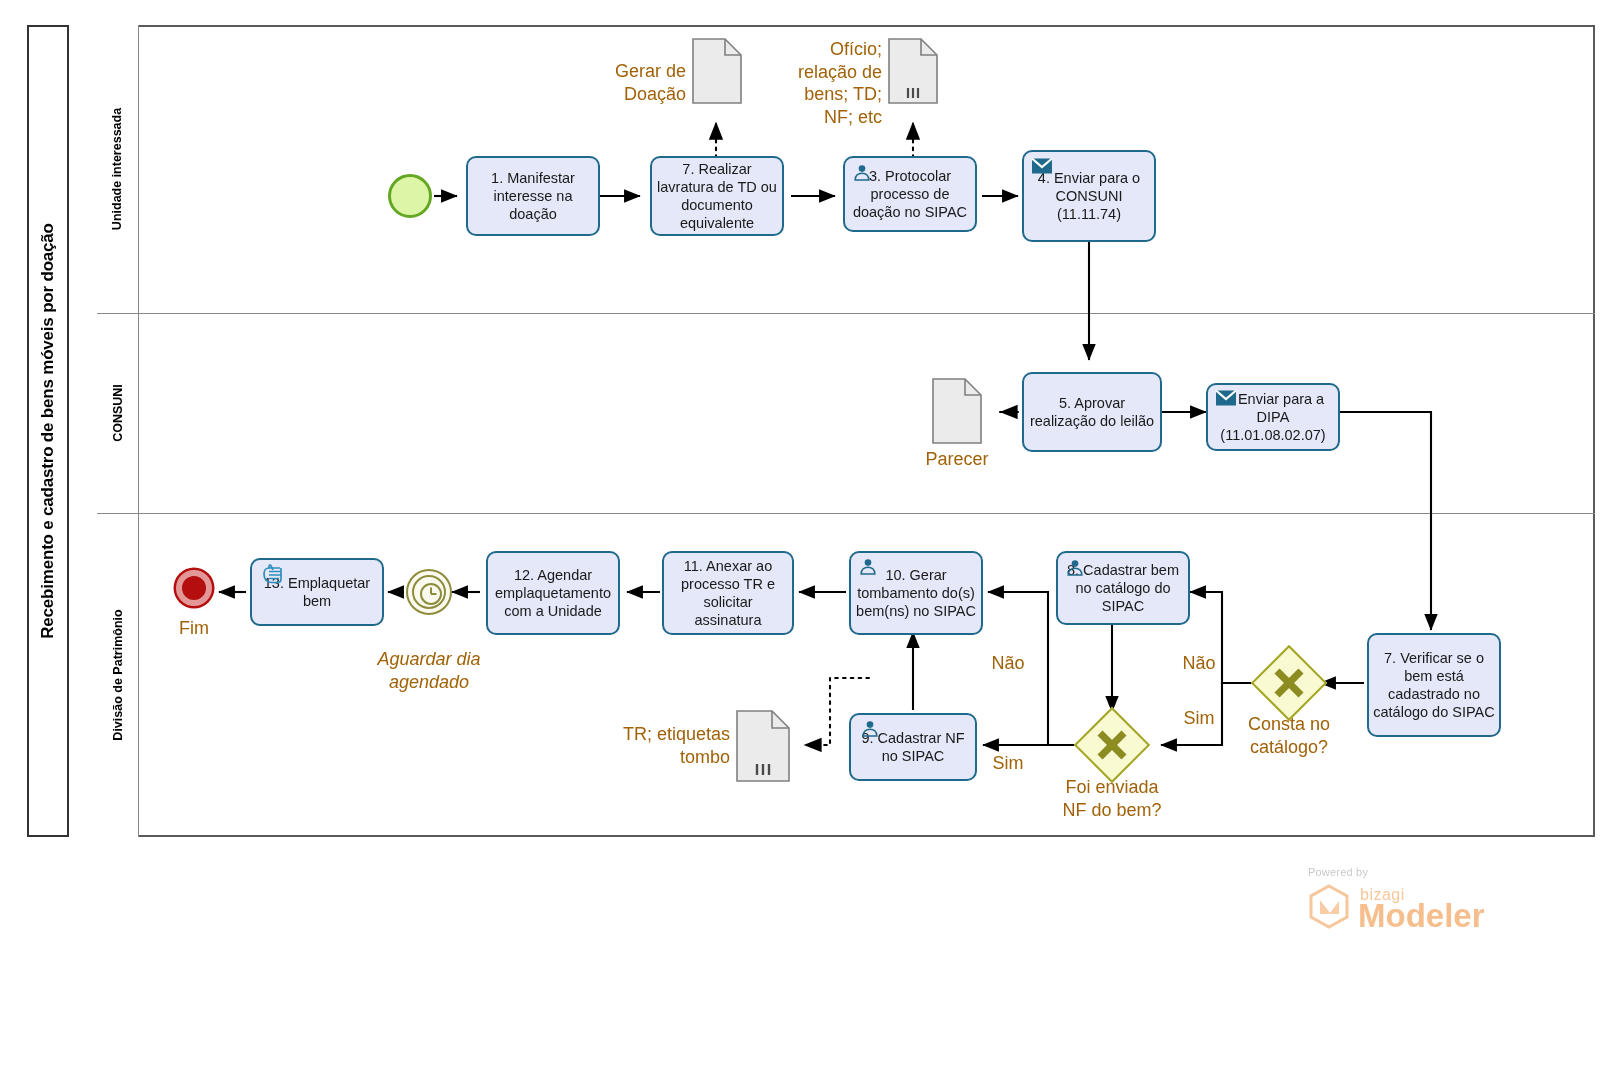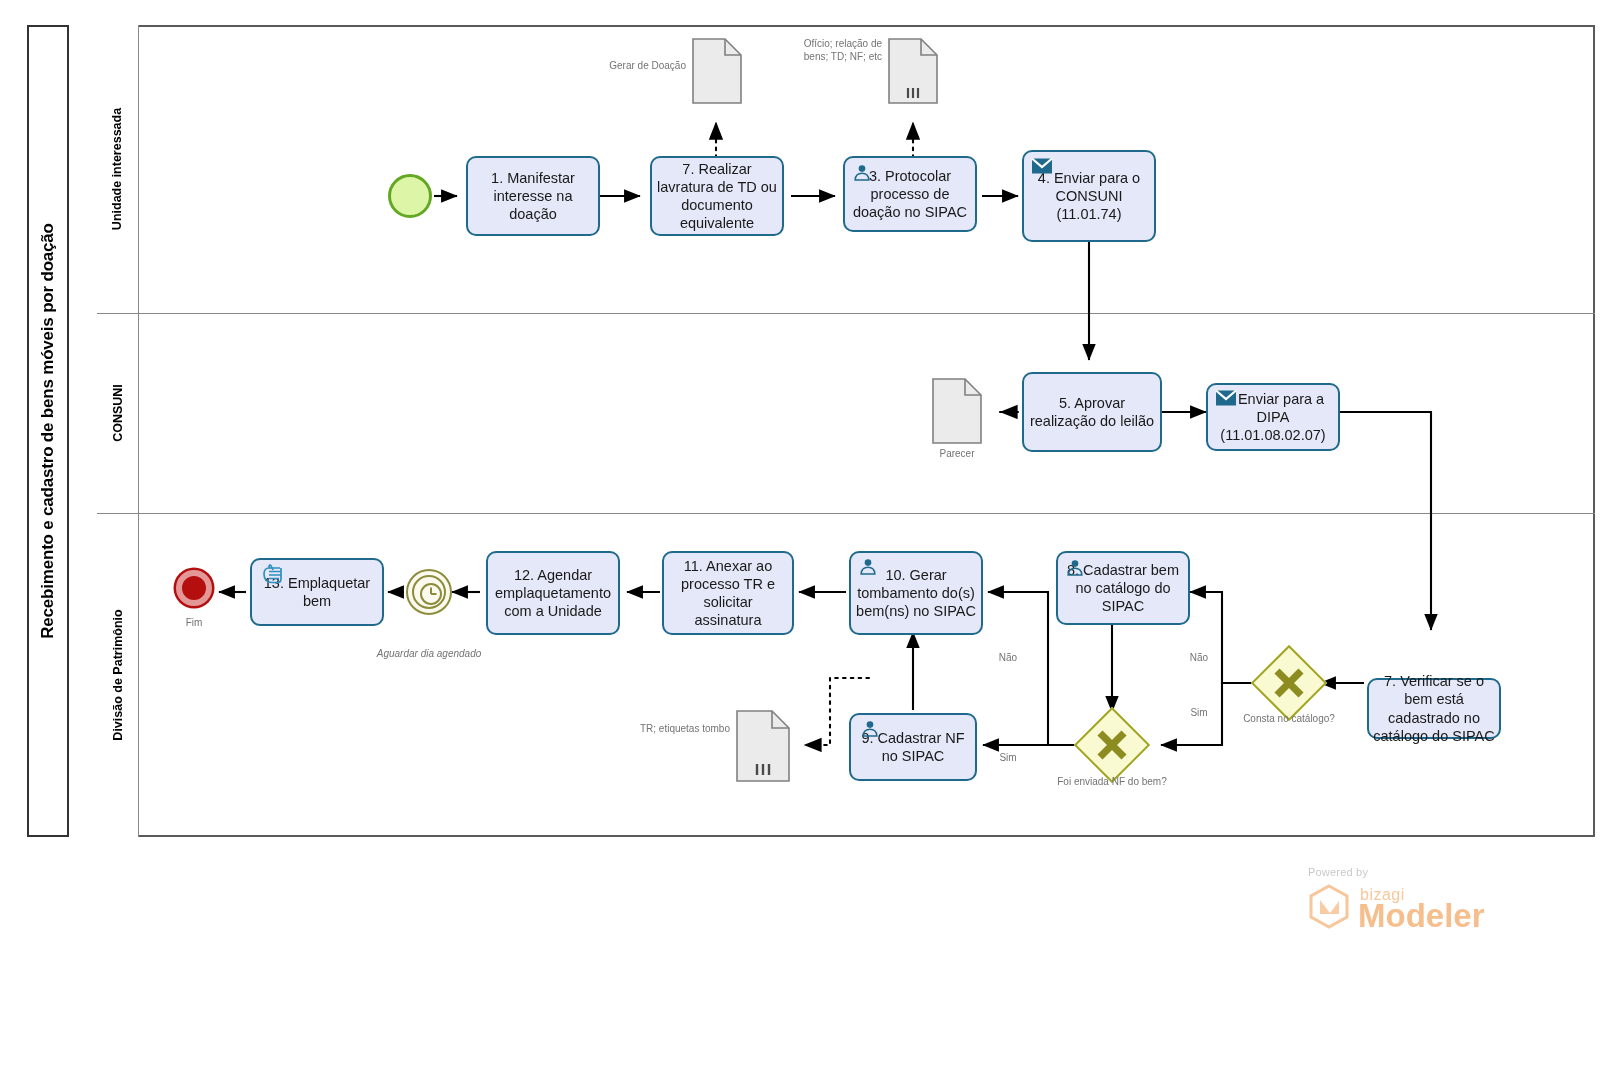--- a/index.html
+++ b/index.html
@@ -108,22 +108,22 @@
     background: #FAFAD2;
     border: 2.5px solid #A3A524;
     transform: rotate(45deg);
     display: flex;
     align-items: center;
     justify-content: center;
   }
 
   
   .lbl {
-    font-size: 10px;
-    color: #737373;
+    font-size: 18px;
+    color: #a16207;
     line-height: 1.25;
     text-align: center;
     white-space: pre-line;
   }
   .lbl-right { text-align: right; }
 
   
   .bizagi {
     position: absolute;
   }
@@ -244,21 +244,21 @@
     <span class="task-label">3. Protocolar processo de doação no SIPAC</span>
   </div>
 
   <div class="abs task" style="left:1022px; top:150px; width:134px; height:92px;">
     <span class="abs" style="left:7px; top:5px; width:22px; height:18px;">
       <svg width="22" height="18" viewBox="0 0 22 18">
         <rect x="1" y="1.5" width="20" height="15" fill="#1F6A8C"></rect>
         <path d="M1,1.5 L11,10 L21,1.5" fill="none" stroke="#ffffff" stroke-width="2.2"></path>
       </svg>
     </span>
-    <span class="task-label">4. Enviar para o CONSUNI (11.01.74)</span>
+    <span class="task-label">4. Enviar para o CONSUNI (11.11.74)</span>
   </div>
 
   <div class="abs" style="left:692px; top:38px; width:50px; height:66px;">
     <svg width="50" height="66" viewBox="0 0 50 66">
       <path d="M1,1 H33 L49,17 V65 H1 Z" fill="#EBEBEB" stroke="#808080" stroke-width="1.6"></path>
       <path d="M33,1 V17 H49" fill="none" stroke="#808080" stroke-width="1.6"></path>
     </svg>
   </div>
   <div class="abs lbl lbl-right" style="left:586px; top:60px; width:100px;">Gerar de Doação</div>
 
@@ -290,21 +290,21 @@
   </div>
 
   <div class="abs" style="left:932px; top:378px; width:50px; height:66px;">
     <svg width="50" height="66" viewBox="0 0 50 66">
       <path d="M1,1 H33 L49,17 V65 H1 Z" fill="#EBEBEB" stroke="#808080" stroke-width="1.6"></path>
       <path d="M33,1 V17 H49" fill="none" stroke="#808080" stroke-width="1.6"></path>
     </svg>
   </div>
   <div class="abs lbl" style="left:912px; top:448px; width:90px;">Parecer</div>
 
-  <div class="abs task" style="left:1367px; top:678px; width:134px; height:61px;">
+  <div class="abs task" style="left:1367px; top:633px; width:134px; height:104px;">
     <span class="task-label">7. Verificar se o bem está cadastrado no catálogo do SIPAC</span>
   </div>
 
   <div class="abs gateway" style="left:1262px; top:656px; width:54px; height:54px;">
     <svg width="38" height="38" viewBox="0 0 38 38" style="transform:rotate(-45deg);">
       <g stroke="#8C8C21" stroke-width="7.2" stroke-linecap="butt">
         <line x1="7" y1="7" x2="31" y2="31"></line>
         <line x1="31" y1="7" x2="7" y2="31"></line>
       </g>
     </svg>

